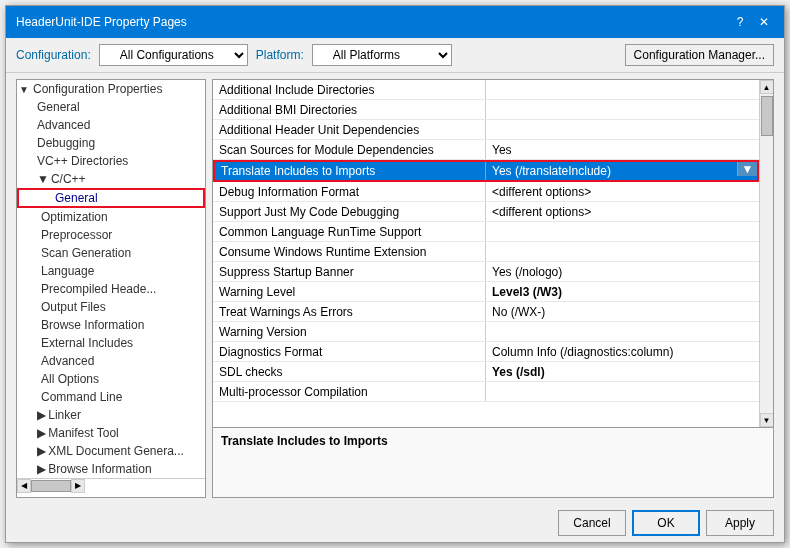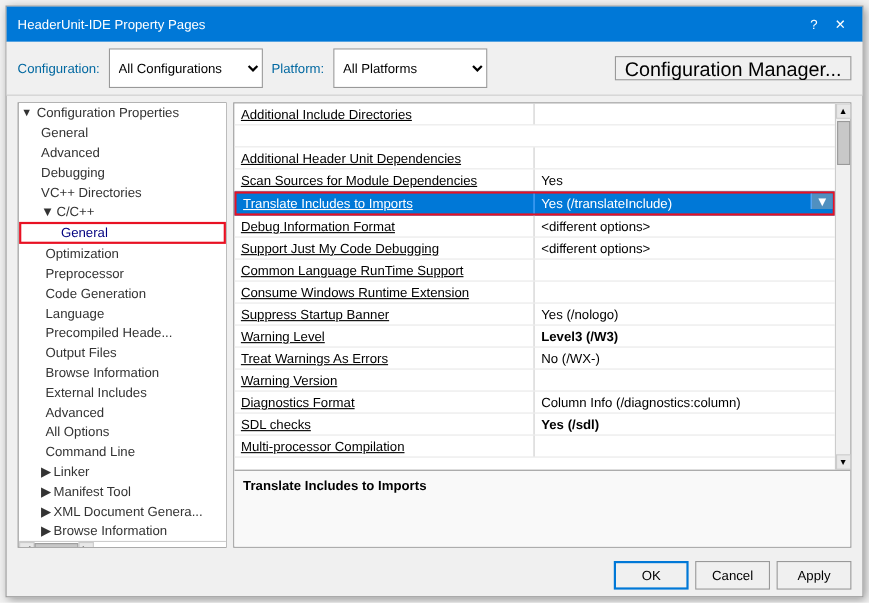--- a/index.html
+++ b/index.html
@@ -53,34 +53,34 @@
       display: flex;
       align-items: center;
       padding: 6px 10px;
       gap: 8px;
       background: #f0f0f0;
       flex-shrink: 0;
       border-bottom: 1px solid #ccc;
     }
     .config-label { color: #0369a1; }
     .config-select {
-      height: 36px;
+      height: 22px;
       border: 1px solid #999;
       background: white;
-      padding: 1px 4px;
+      padding: 1px 16px;
       min-width: 140px;
       font-size: 12px;
       cursor: pointer;
     }
     .config-manager-btn {
       height: 22px;
       border: 1px solid #999;
       background: #f0f0f0;
       padding: 1px 8px;
-      font-size: 18px;
+      font-size: 12px;
       cursor: pointer;
       margin-left: auto;
     }
     .main-content {
       display: flex;
       flex: 1;
       padding: 6px 10px;
       gap: 6px;
       overflow: hidden;
     }
@@ -137,21 +137,20 @@
       background: #0078d7;
       color: white;
     }
     .prop-name {
       width: 50%;
       padding: 2px 6px;
       border-right: 1px solid #ccc;
       display: flex;
       align-items: center;
       font-size: 12px;
-      text-decoration: underline;
     }
     .prop-value {
       flex: 1;
       padding: 2px 6px;
       display: flex;
       align-items: center;
       font-size: 12px;
     }
     .prop-value.bold { font-weight: bold; }
     .dropdown-arrow {
@@ -298,21 +297,21 @@
       <div class="tree-item tree-child">VC++ Directories</div>
 
       <div class="tree-item tree-child" style="display:flex;align-items:center;gap:2px;">
         <span>▼</span>
         <span>C/C++</span>
       </div>
 
       <div class="tree-item tree-child2" style="border:2px solid #e81123;color:#000080;background:white;padding:1px 4px 1px 36px;">General</div>
       <div class="tree-item tree-child2">Optimization</div>
       <div class="tree-item tree-child2">Preprocessor</div>
-      <div class="tree-item tree-child2">Code Generation</div>
+      <div class="tree-item tree-child2">Scan Generation</div>
       <div class="tree-item tree-child2">Language</div>
       <div class="tree-item tree-child2">Precompiled Heade...</div>
       <div class="tree-item tree-child2">Output Files</div>
       <div class="tree-item tree-child2">Browse Information</div>
       <div class="tree-item tree-child2">External Includes</div>
       <div class="tree-item tree-child2">Advanced</div>
       <div class="tree-item tree-child2">All Options</div>
       <div class="tree-item tree-child2">Command Line</div>
 
       <div class="tree-item tree-child" style="display:flex;align-items:center;gap:2px;">
@@ -344,20 +343,21 @@
 
     <div class="right-panel">
       <div class="table-with-scroll">
         <div class="prop-table">
 
           <div class="prop-row">
             <div class="prop-name">Additional Include Directories</div>
             <div class="prop-value"></div>
           </div>
           <div class="prop-row">
+            <div class="prop-name">Additional BMI Directories</div>
             <div class="prop-value"></div>
           </div>
           <div class="prop-row">
             <div class="prop-name">Additional Header Unit Dependencies</div>
             <div class="prop-value"></div>
           </div>
           <div class="prop-row">
             <div class="prop-name">Scan Sources for Module Dependencies</div>
             <div class="prop-value">Yes</div>
           </div>
@@ -421,17 +421,17 @@
         </div>
       </div>
 
       <div class="description-panel">
         <div class="description-title">Translate Includes to Imports</div>
       </div>
     </div>
   </div>
 
   <div class="button-bar">
+    <button class="dialog-btn">Cancel</button>
     <button class="dialog-btn default-btn">OK</button>
-    <button class="dialog-btn">Cancel</button>
     <button class="dialog-btn">Apply</button>
   </div>
 </div>
 
 </body></html>

